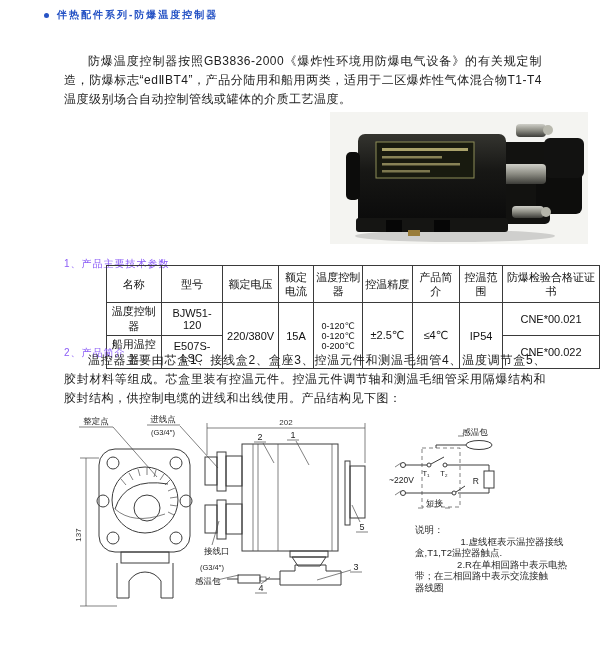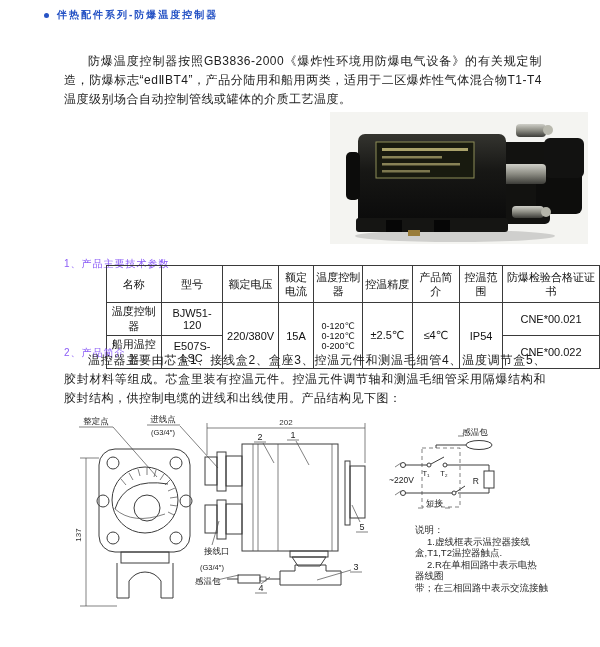--- a/index.html
+++ b/index.html
@@ -25,21 +25,21 @@
         padding:1px 2px;font-weight:normal;vertical-align:middle;}
   table.spec th{height:34px;line-height:14px;}
   table.spec td{height:16px;}
   .spec-wrap{left:58px;top:265px;margin-left:48px;}
   .range-cell div{font-size:9px;line-height:10px;letter-spacing:0;}
   .c-name{width:70px;} .c-model{width:66px;} .c-volt{width:52px;}
   .c-curr{width:36px;} .c-range{width:54px;} .c-acc{width:50px;}
   .c-diff{width:52px;} .c-prot{width:46px;} .c-cert{width:108px;}
 
   .notes{left:415px;top:524px;width:182px;font-size:9.5px;line-height:11.5px;color:#2a2a2a;}
-  .notes .ind{padding-left:12px;}
+  .notes .ind{padding-left:12px;text-align:center;}
 
   svg text{font-family:"Liberation Sans","DejaVu Sans",sans-serif;fill:#222;}
   .dwg{stroke:#3c3c3c;fill:none;stroke-width:1;}
   .dwg-thin{stroke:#4a4a4a;fill:none;stroke-width:0.7;}
   .dim-text{font-size:8px;fill:#333;}
   .lbl-text{font-size:8.5px;fill:#222;}
   .sub-text{font-size:7.5px;fill:#222;}
   .callout{font-size:9px;fill:#222;}
 </style>
 </head>
@@ -289,17 +289,17 @@
       <line x1="363" y1="95" x2="368" y2="95" class="dwg-thin"></line>
       <line x1="390" y1="95" x2="395" y2="95" class="dwg-thin"></line>
     </g>
   </svg>
 
   <div class="abs notes">
     <div>说明：</div>
     <div class="ind">1.虚线框表示温控器接线</div>
     <div>盒,T1,T2温控器触点.</div>
     <div class="ind">2.R在单相回路中表示电热</div>
+    <div>带；在三相回路中表示交流接触</div>
     <div>器线圈</div>
-    <div>带；在三相回路中表示交流接触</div>
   </div>
 
 </div>
 
 </body></html>

